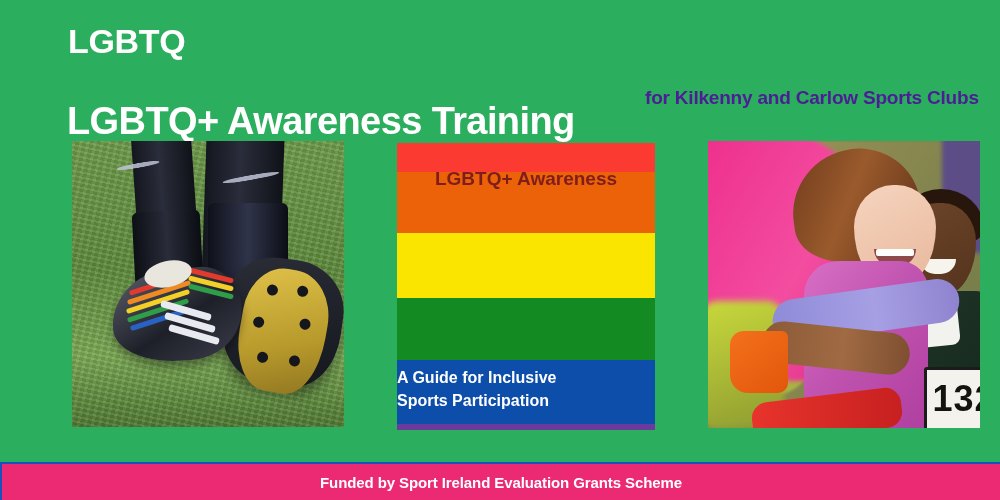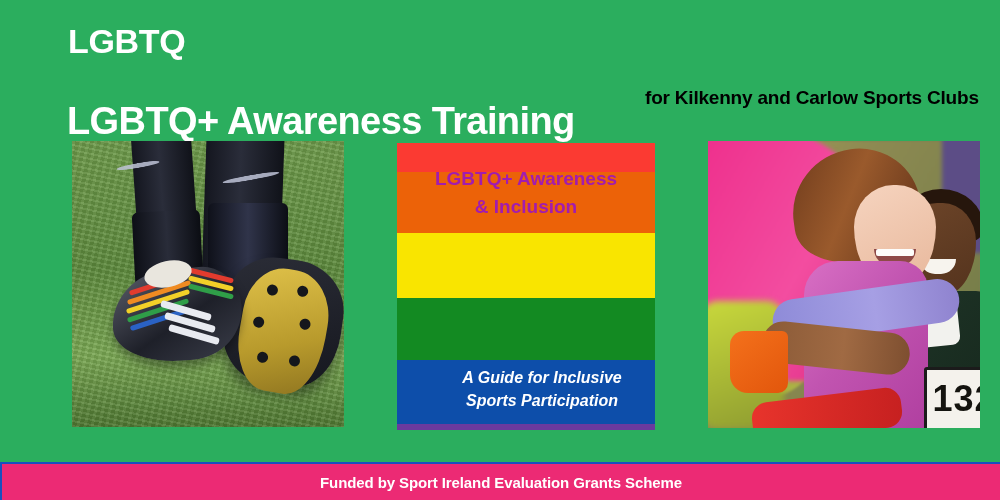--- a/index.html
+++ b/index.html
@@ -18,21 +18,21 @@
     font-size:34px;font-weight:bold;color:#ffffff;
     letter-spacing:-0.3px;line-height:1;
   }
   .hdr-title{
     position:absolute;left:67px;top:74px;
     font-size:38px;font-weight:bold;color:#ffffff;
     letter-spacing:-0.6px;line-height:1;white-space:nowrap;margin-top:28px;
   }
   .hdr-sub{
     position:absolute;left:645px;top:88px;
-    font-size:19px;font-weight:bold;color:#000000;
+    font-size:19px;font-weight:bold;color:#4c1d95;
     letter-spacing:-0.2px;line-height:1;white-space:nowrap;
   }
 
   
   .photo{position:absolute;overflow:hidden;background:#3b5a2a;}
 
   
   .photo-boots{left:72px;top:141px;width:272px;height:286px;}
   .grass{
     position:absolute;inset:0;
@@ -87,32 +87,32 @@
   .photo-toolkit{left:397px;top:143px;width:258px;height:287px;background:#ffffff;}
   .band{position:absolute;left:0;width:100%;}
   .band-red{top:0;height:29px;background:#fb3a32;}
   .band-orange{top:29px;height:61px;background:#ec6208;}
   .band-yellow{top:90px;height:65px;background:#f9e500;}
   .band-green{top:155px;height:62px;background:#138a22;}
   .band-blue{top:217px;height:64px;background:#0d4eaa;}
   .band-purple{top:281px;height:6px;background:#6a3a9e;}
   .tk-head{
     position:absolute;left:0;width:100%;top:22px;
-    text-align:center;color:#a21caf;font-weight:bold;font-size:19px;line-height:28px;
+    text-align:center;color:#7f1d1d;font-weight:bold;font-size:19px;line-height:28px;
   }
   .tk-word{
     position:absolute;left:0;width:100%;text-align:center;
     color:#0a0a0a;font-family:"DejaVu Sans Mono","Liberation Mono",monospace;
     font-weight:bold;font-size:33px;letter-spacing:5px;
   }
   .tk-training{top:104px;}
   .tk-toolkit{top:168px;}
   .tk-foot{
-    position:absolute;left:16px;width:100%;top:223px;text-align:center;
-    color:#ffffff;font-weight:bold;font-size:16px;line-height:23px;font-style:italic;
+    position:absolute;left:0;width:100%;top:223px;
+    color:#ffffff;font-weight:bold;font-size:16px;line-height:23px;
   }
 
   
   .photo-run{left:708px;top:141px;width:272px;height:287px;background:#7b7f52;}
   .run-bg{
     position:absolute;inset:0;
     background:
       radial-gradient(circle at 22% 72%, rgba(200,215,60,.55) 0 48px, transparent 50px),
       radial-gradient(circle at 8% 30%, rgba(150,140,60,.5) 0 60px, transparent 64px),
       linear-gradient(120deg,#a9a05a 0%,#8d8a52 38%,#6f7a46 100%);
@@ -233,21 +233,20 @@
   <div class="photo photo-toolkit">
     <div class="band band-red"></div>
     <div class="band band-orange"></div>
     <div class="band band-yellow"></div>
     <div class="band band-green"></div>
     <div class="band band-blue"></div>
     <div class="band band-purple"></div>
 
     <div class="tk-head">
       <div>LGBTQ+ Awareness</div>
-      <div>&amp; Inclusion</div>
     </div>
     <div class="tk-foot">
       <div>A Guide for Inclusive</div>
       <div>Sports Participation</div>
     </div>
   </div>
 
   <div class="photo photo-run">
     <div class="run-bg"></div>
     <div class="pinkarch"></div>

